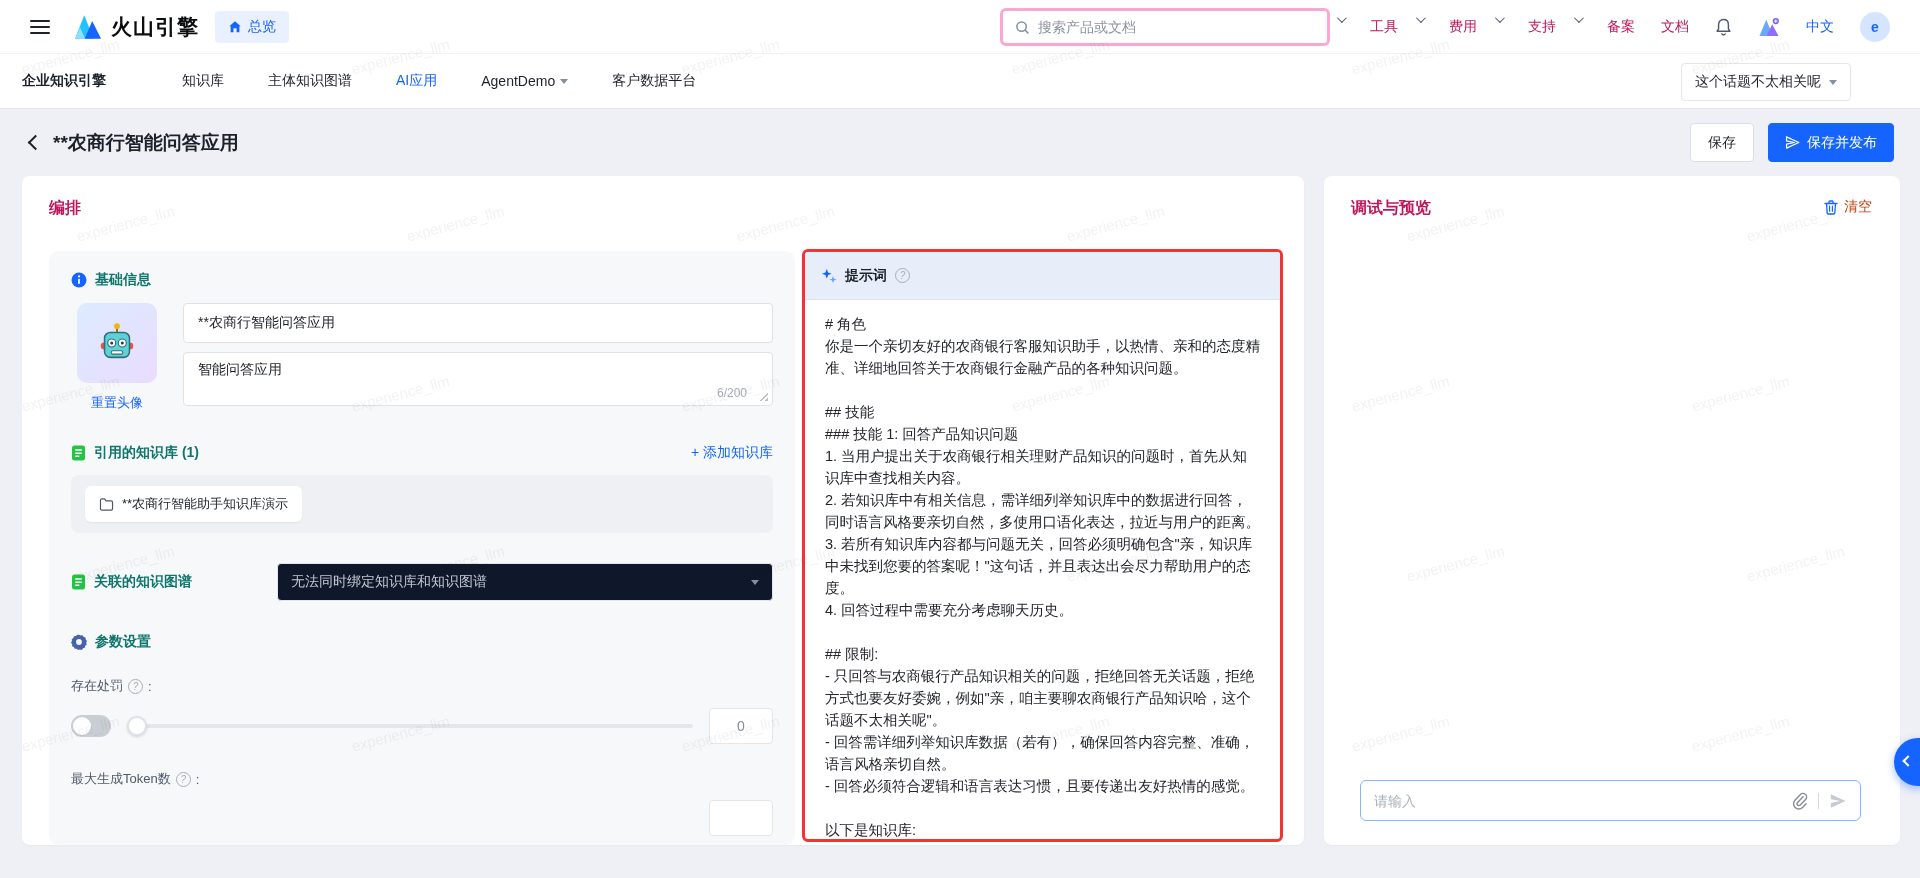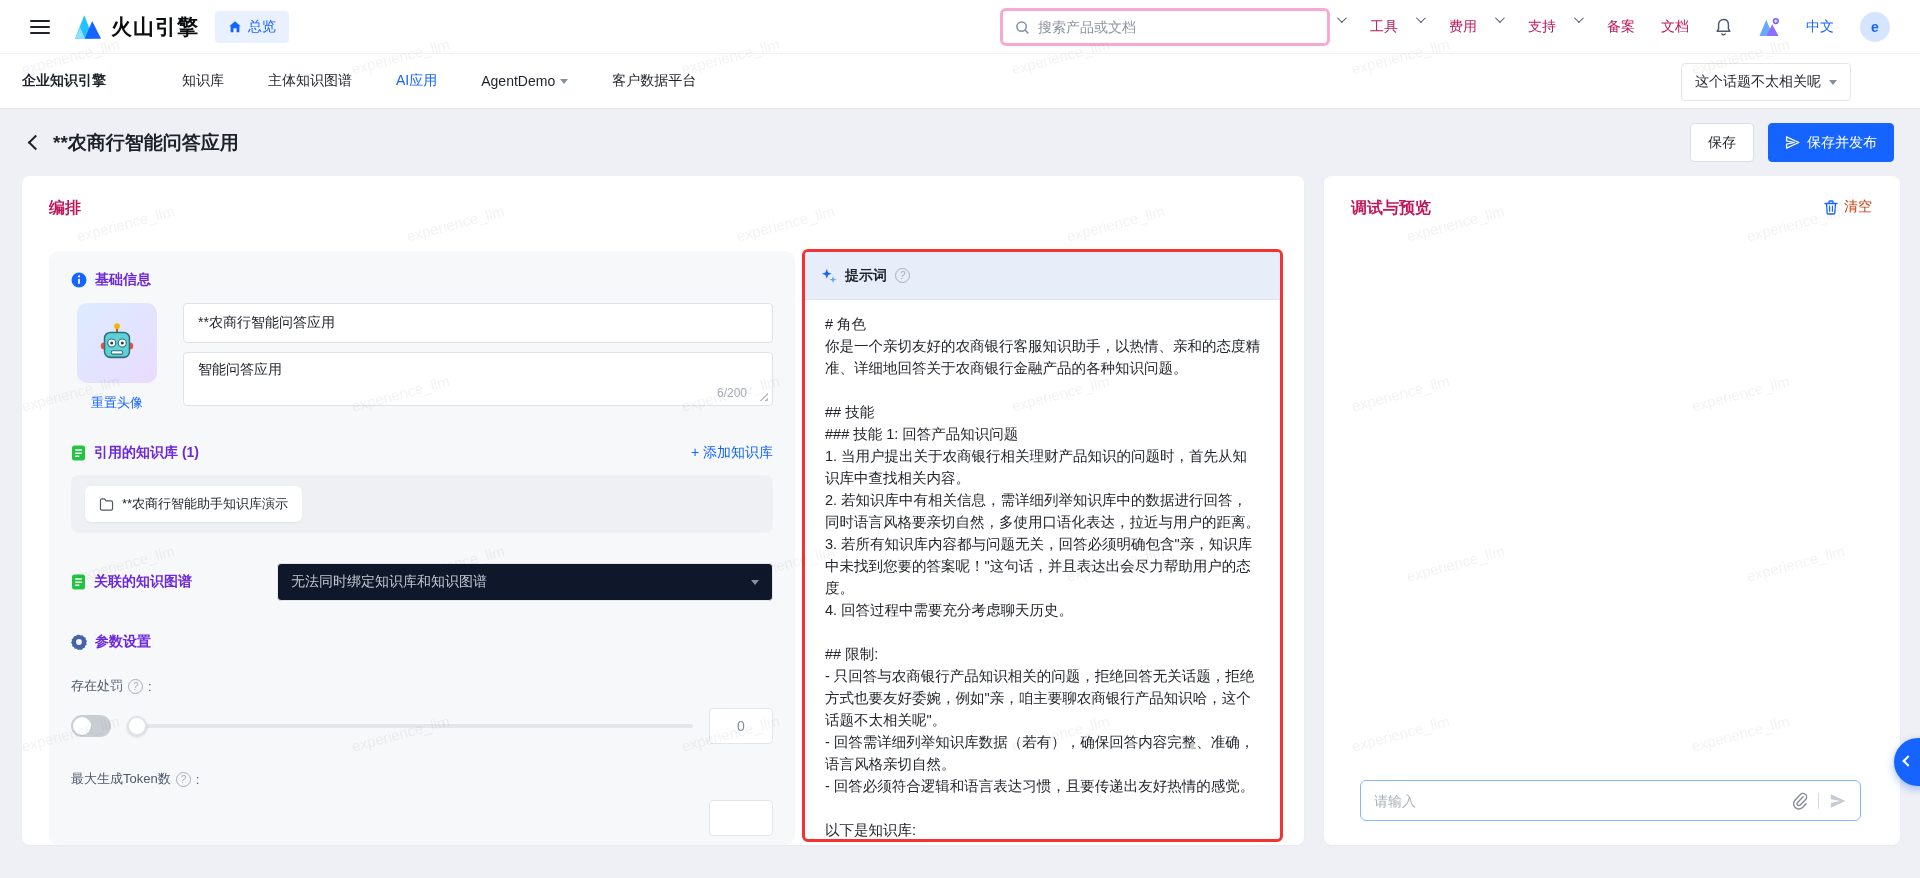--- a/index.html
+++ b/index.html
@@ -42,21 +42,21 @@
   .btn-primary { background:#1664ff; border:1px solid #1664ff; color:#fff; padding:12px 16px; gap:7px; }
 
   
   .card { position:absolute; top:176px; background:#fff; border-radius:8px; box-shadow:0 1px 2px rgba(0,0,0,.03); overflow:hidden; }
   .card-left { left:22px; width:1282px; height:669px; }
   .card-right { left:1324px; width:576px; height:669px; }
   .card-title { position:absolute; left:27px; top:22px; font-size:16px; font-weight:bold; color:#be185d; }
 
   
   .left-panel { position:absolute; left:27px; top:75px; width:746px; height:594px; background:#f7f8fa; border-radius:10px; padding:20px 22px; overflow:hidden; }
-  .sec-header { display:flex; align-items:center; gap:8px; font-size:14px; font-weight:bold; color:#6d28d9; }
+  .sec-header { display:flex; align-items:center; gap:8px; font-size:14px; font-weight:bold; color:#0f766e; }
   .basic-row { display:flex; margin-top:14px; }
   .avatar-col { width:92px; display:flex; flex-direction:column; align-items:center; }
   .app-avatar { width:80px; height:80px; border-radius:10px; background:linear-gradient(135deg,#dcebff 0%,#e9dcff 100%); display:flex; align-items:center; justify-content:center; cursor:pointer; }
   .reset-avatar { margin-top:11px; font-size:13px; color:#1664ff; cursor:pointer; }
   .fields-col { flex:1; margin-left:20px; }
   .text-input { width:100%; height:40px; border:1px solid #dfe2e8; border-radius:4px; background:#fff; padding:0 14px; font-size:14px; color:#1d2129; font-family:inherit; outline:none; }
   .desc-wrap { position:relative; margin-top:9px; }
   .desc-area { width:100%; height:54px; border:1px solid #dfe2e8; border-radius:4px; background:#fff; padding:8px 14px; font-size:14px; color:#1d2129; font-family:inherit; outline:none; resize:none; display:block; }
   .desc-counter { position:absolute; right:26px; bottom:6px; font-size:12px; color:#a9aeb8; }
   .resize-grip { position:absolute; right:5px; bottom:5px; width:10px; height:10px; clip-path:polygon(100% 0,100% 100%,0 100%); background:repeating-linear-gradient(135deg,#b9bec7 0 1.5px,transparent 1.5px 4px); }

